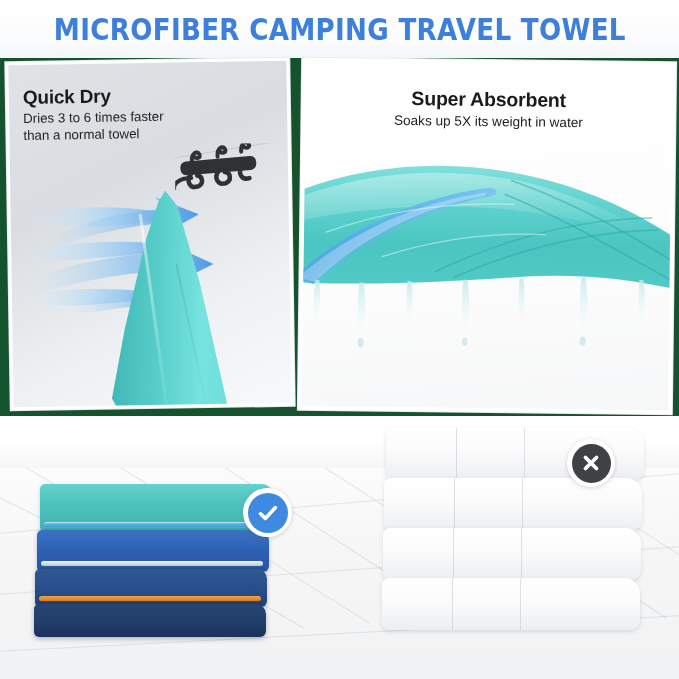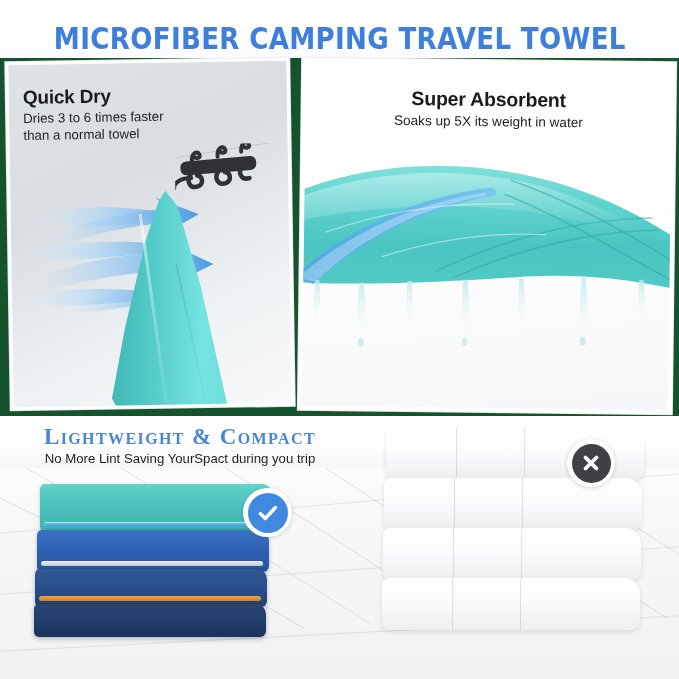--- a/index.html
+++ b/index.html
@@ -7,21 +7,21 @@
   body {
     font-family:"Liberation Sans", sans-serif;
     background:#ffffff;
     position:relative;
   }
 
   
   #header {
     position:absolute; left:0; top:0; width:679px; height:58px;
     background:linear-gradient(180deg,#ffffff 0%, #fbfcfd 60%, #f4f7fa 100%);
-    display:flex; align-items:flex-start; justify-content:center;margin-top:21px;
+    display:flex; align-items:center; justify-content:center;
   }
   #header-title {
     font-family:"DejaVu Sans Condensed","Liberation Sans", sans-serif;
     font-weight:bold;
     font-size:30px;
     letter-spacing:0.3px;
     color:#3d7fdb;
     white-space:nowrap;
     transform:scaleX(0.97);
     text-shadow:0 1px 0 rgba(255,255,255,.7);
@@ -335,24 +335,20 @@
     <div class="plank" style="left:90px;   top:-20px; width:330px; transform:rotate(32deg);"></div>
     <div class="plank" style="left:180px;  top:-30px; width:330px; transform:rotate(33deg);"></div>
     <div class="plank" style="left:280px;  top:-30px; width:330px; transform:rotate(33deg);"></div>
     <div class="plank" style="left:390px;  top:-30px; width:330px; transform:rotate(33deg);"></div>
     <div class="plank" style="left:500px;  top:-30px; width:330px; transform:rotate(33deg);"></div>
     <div class="plank" style="left:-60px;  top:70px;  width:820px; transform:rotate(-5deg);"></div>
     <div class="plank" style="left:-60px;  top:130px; width:820px; transform:rotate(-4deg);"></div>
     <div class="plank" style="left:-60px;  top:186px; width:820px; transform:rotate(-3deg);"></div>
   </div>
 
-  <div id="lw-text">
-    <div id="lw-title">Lightweight &amp; Compact</div>
-    <div id="lw-sub">No More Lint Saving YourSpact during you trip</div>
-  </div>
 
   <div id="stack-color">
     <div class="ctowel" style="top:0px; height:48px; left:6px;
                 background:linear-gradient(180deg,#62d3cd 0%,#4ec3bd 40%,#3fb3ad 100%);
                 box-shadow:0 2px 4px rgba(40,90,100,.25);">
       <div class="trim" style="bottom:5px; background:linear-gradient(180deg,#6fc9ea,#3a9ed8); box-shadow:0 1px 0 rgba(255,255,255,.5) inset;"></div>
       <div style="position:absolute;left:4px;right:6px;bottom:1px;height:3px;border-radius:2px;background:#3aa9a3;"></div>
     </div>
 
     <div class="ctowel" style="top:46px; height:42px; left:3px;

